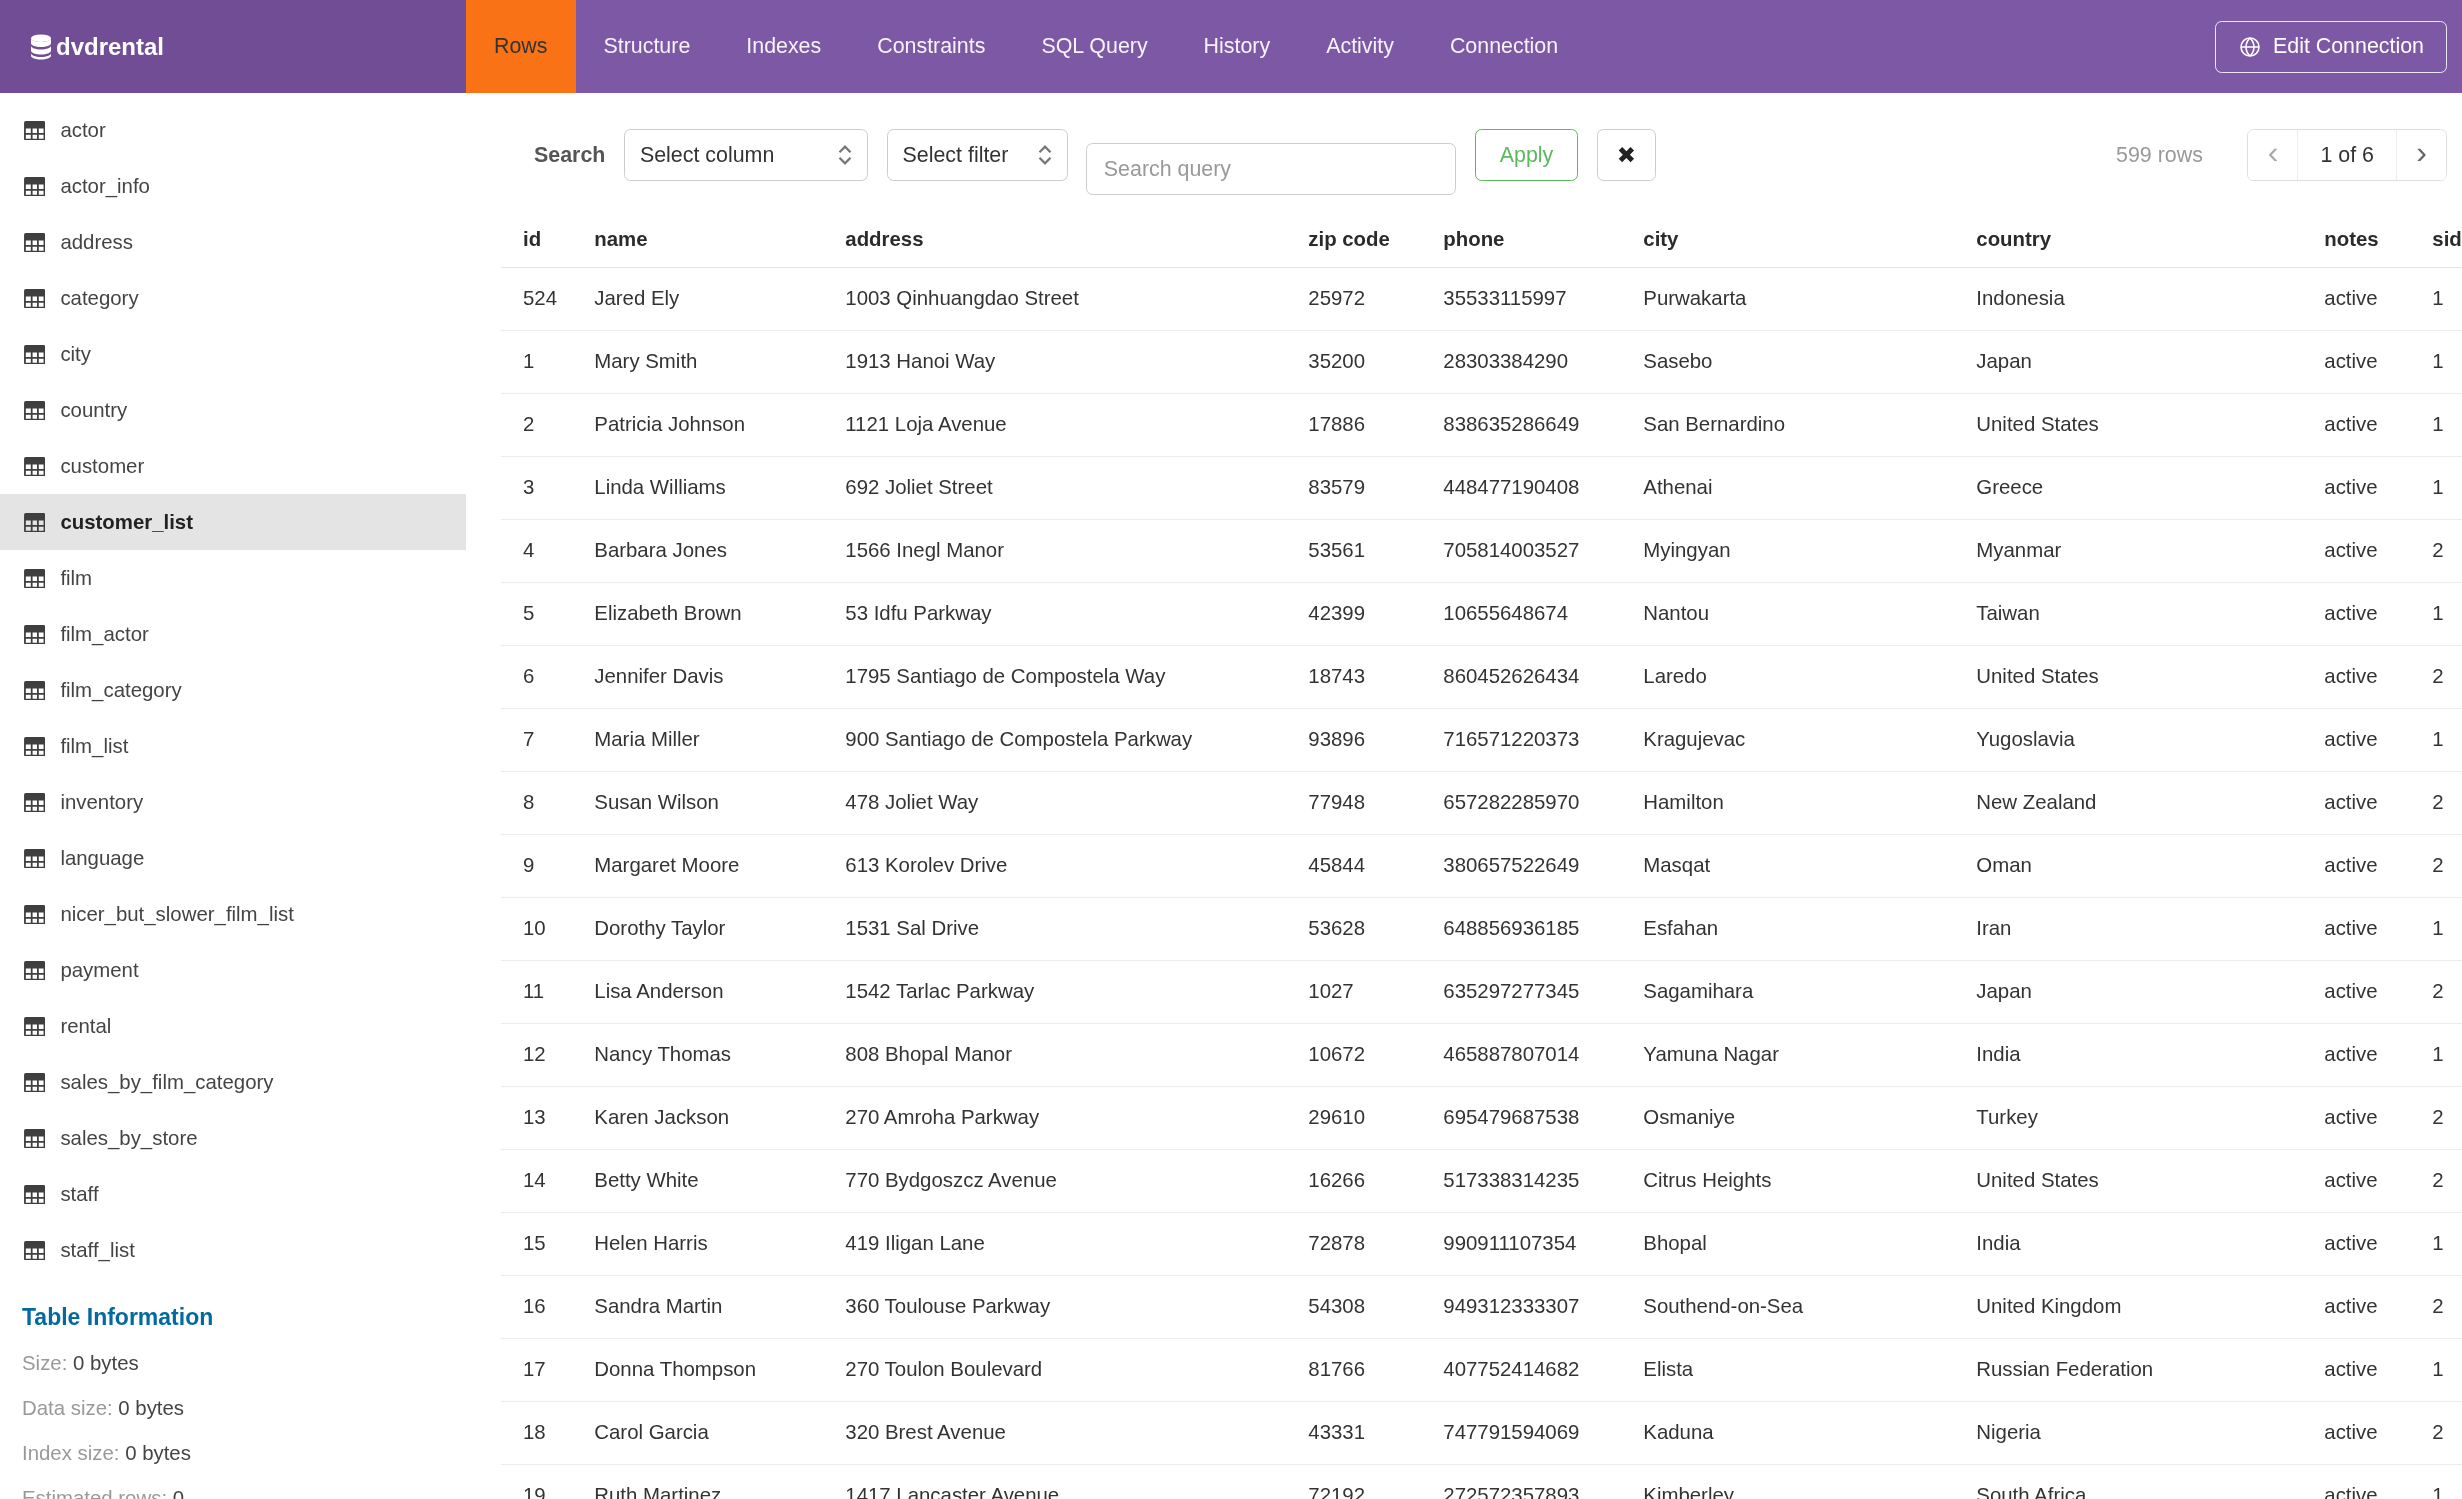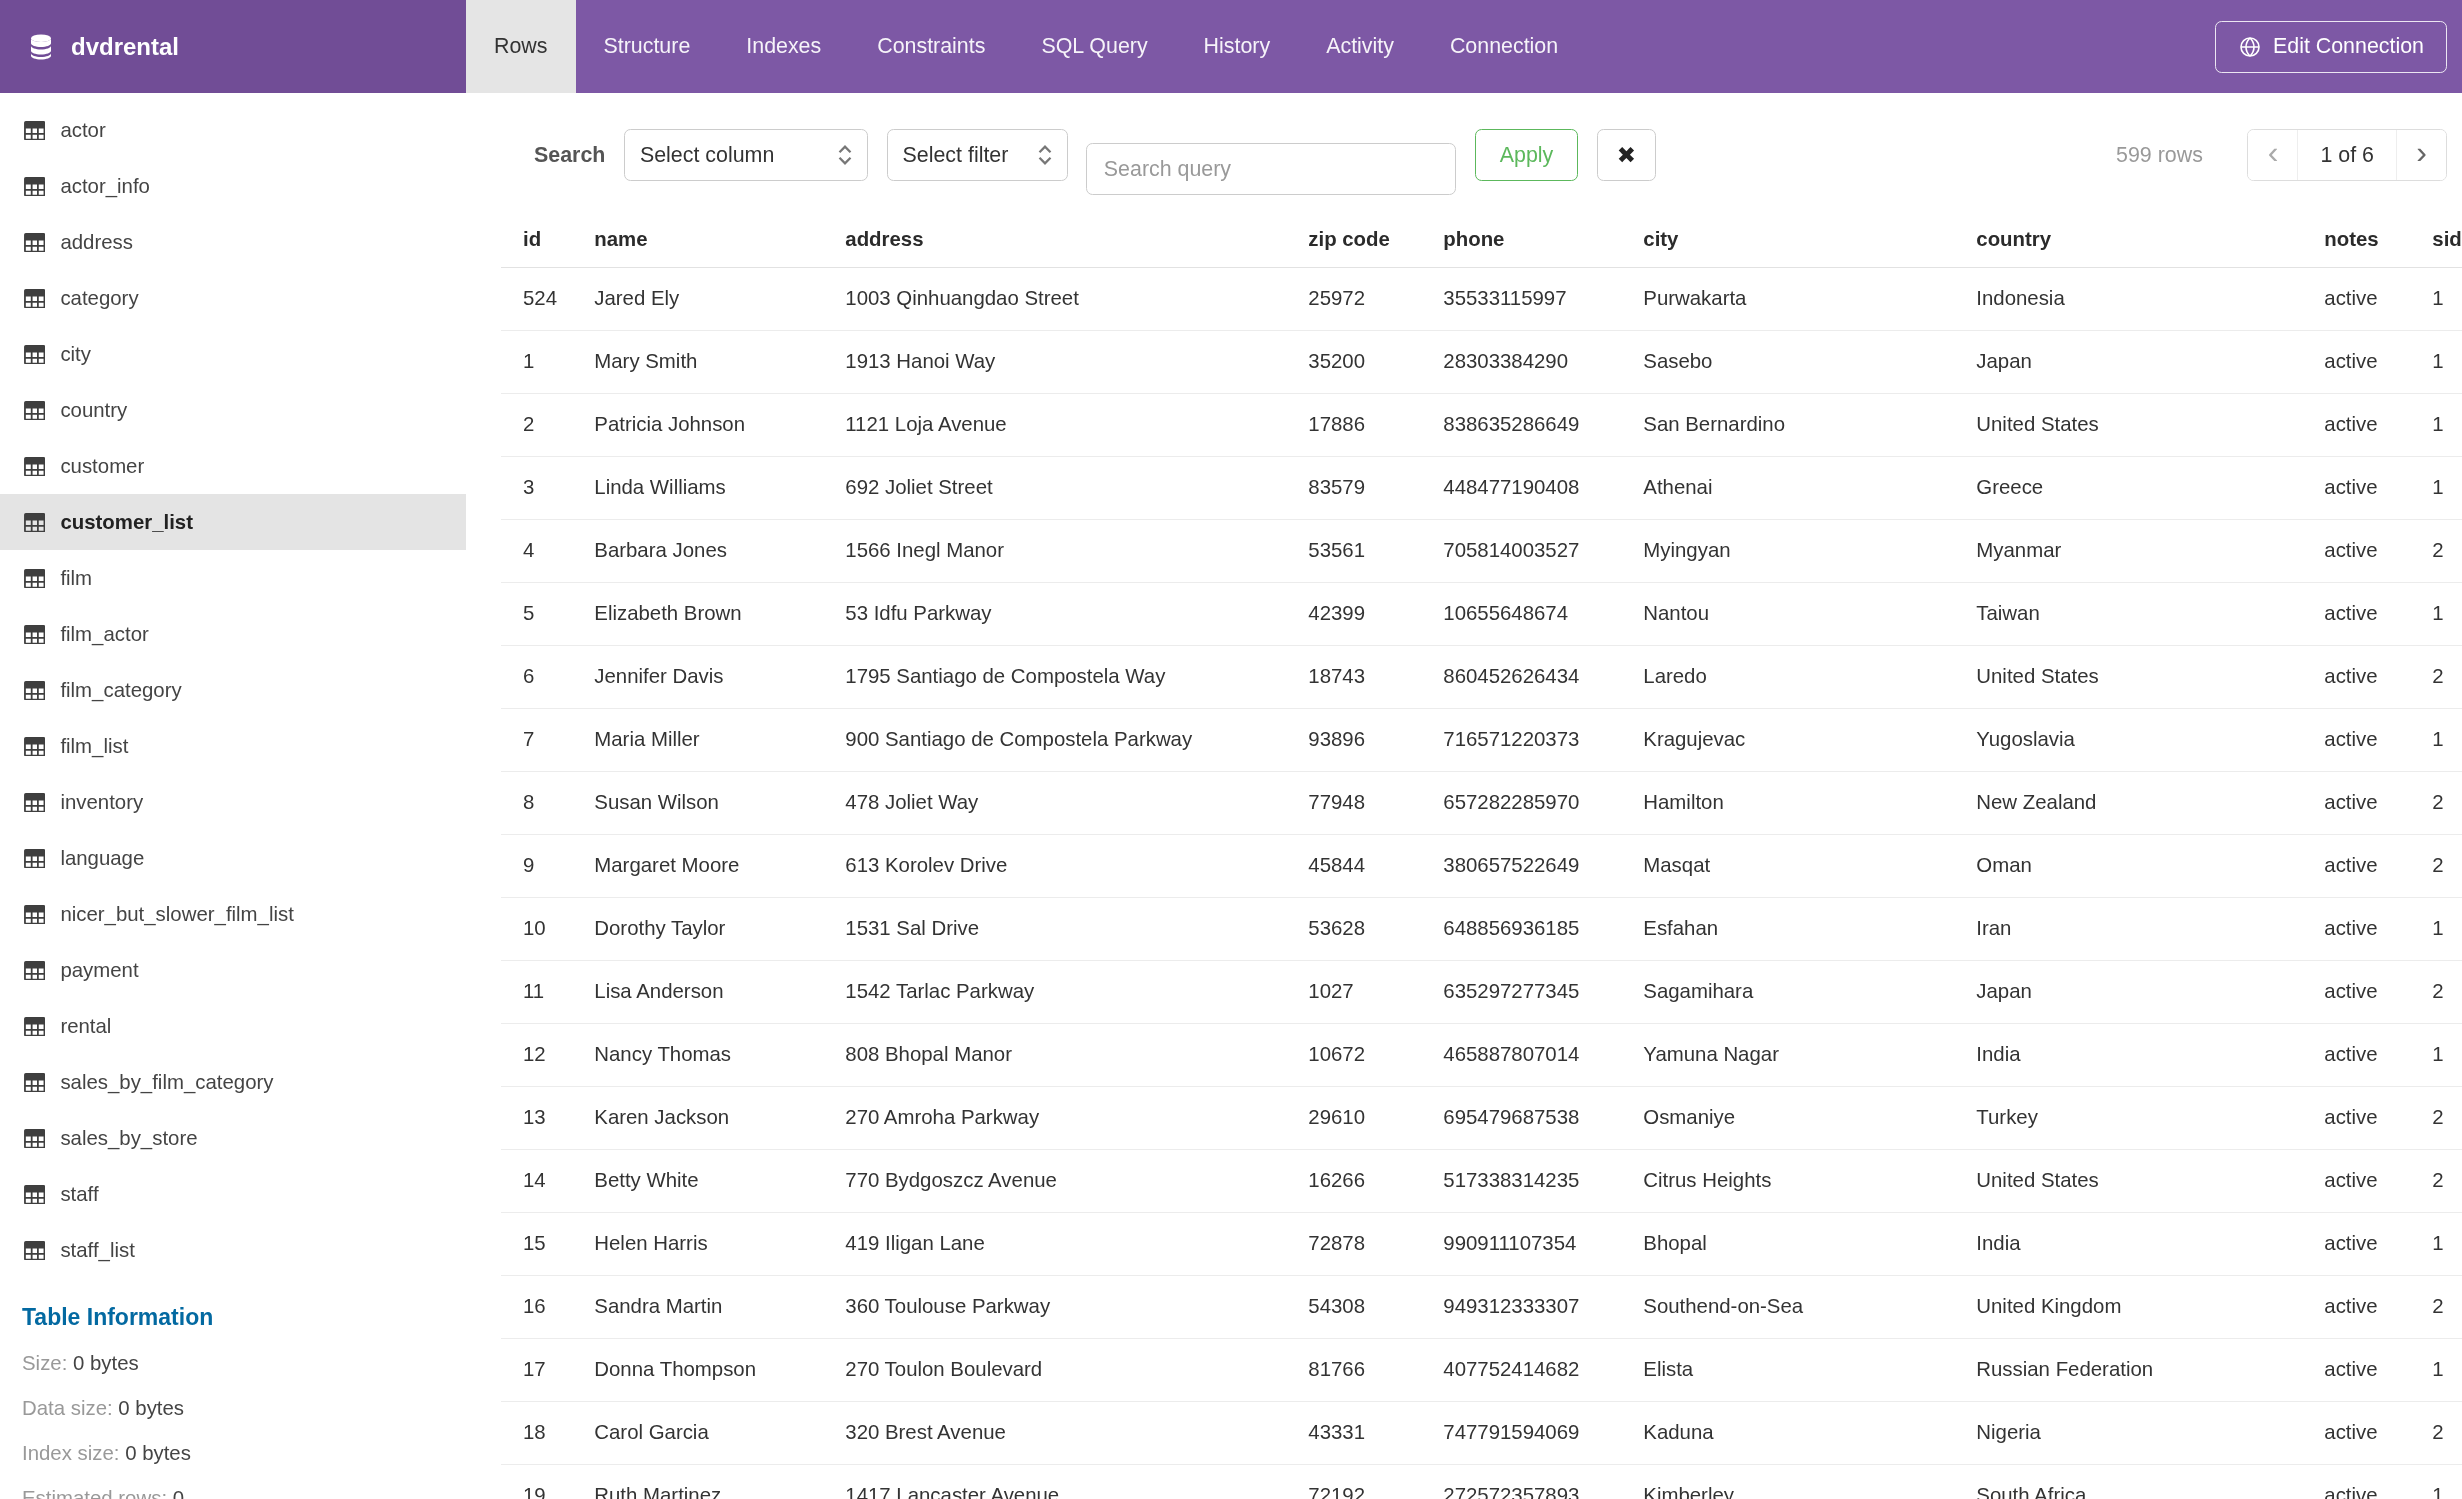--- a/index.html
+++ b/index.html
@@ -3,27 +3,27 @@
 <meta charset="utf-8">
 <style>
   * { margin:0; padding:0; box-sizing:border-box; }
   html,body { width:2462px; height:1500px; overflow:hidden; background:#fff;
               font-family:"Liberation Sans", sans-serif; }
   .app { width:2462px; height:1500px; display:flex; flex-direction:column; }
 
   
   .topbar { height:93px; display:flex; align-items:stretch; background:#7d58a5; flex:none; }
   .brand { width:466px; flex:none; background:#714d96; display:flex; align-items:center;
-           gap:15px; padding-left:26px; }
+           padding-left:26px; }
   .db-icon { display:flex; align-items:center; }
   .db-name { color:#fff; font-weight:bold; font-size:24px; }
   .tabs { display:flex; align-items:stretch; }
   .tab { display:flex; align-items:center; padding:0 28px; color:rgba(255,255,255,.93);
          font-size:21.4px; cursor:pointer; }
-  .tab.active { background:#e5e5e5; color:#333; }
+  .tab.active { background:#f97316; color:#333; }
   .edit-conn { margin-left:auto; align-self:center; margin-right:15px; height:52px;
                display:flex; align-items:center; gap:11px; padding:0 22px;
                background:transparent; border:0.9px solid rgba(255,255,255,.85);
                border-radius:6.5px; color:#fff; font-size:21.4px; cursor:pointer;
                font-family:inherit;text-align:right; }
 
   
   .layout { flex:1; display:flex; min-height:0;gap:35px; }
 
   

